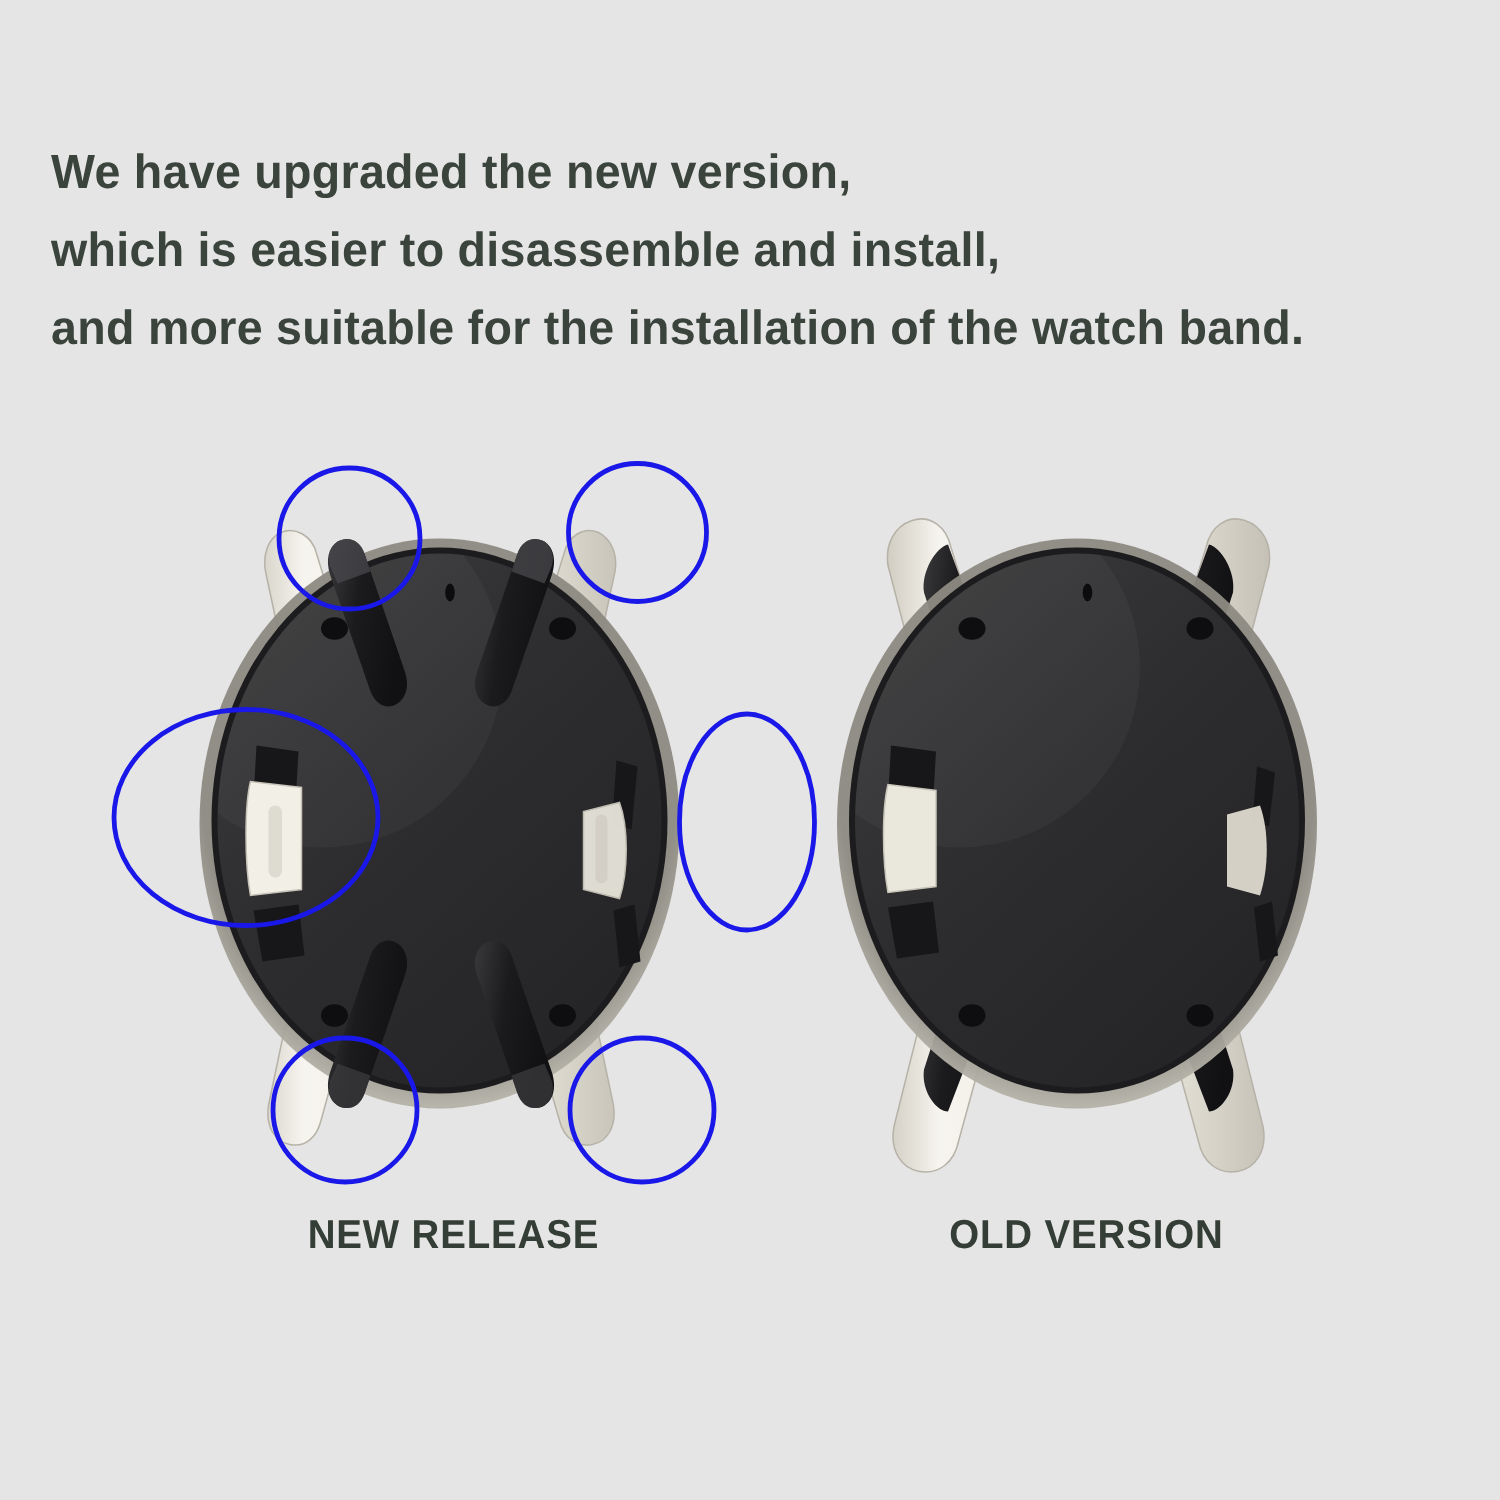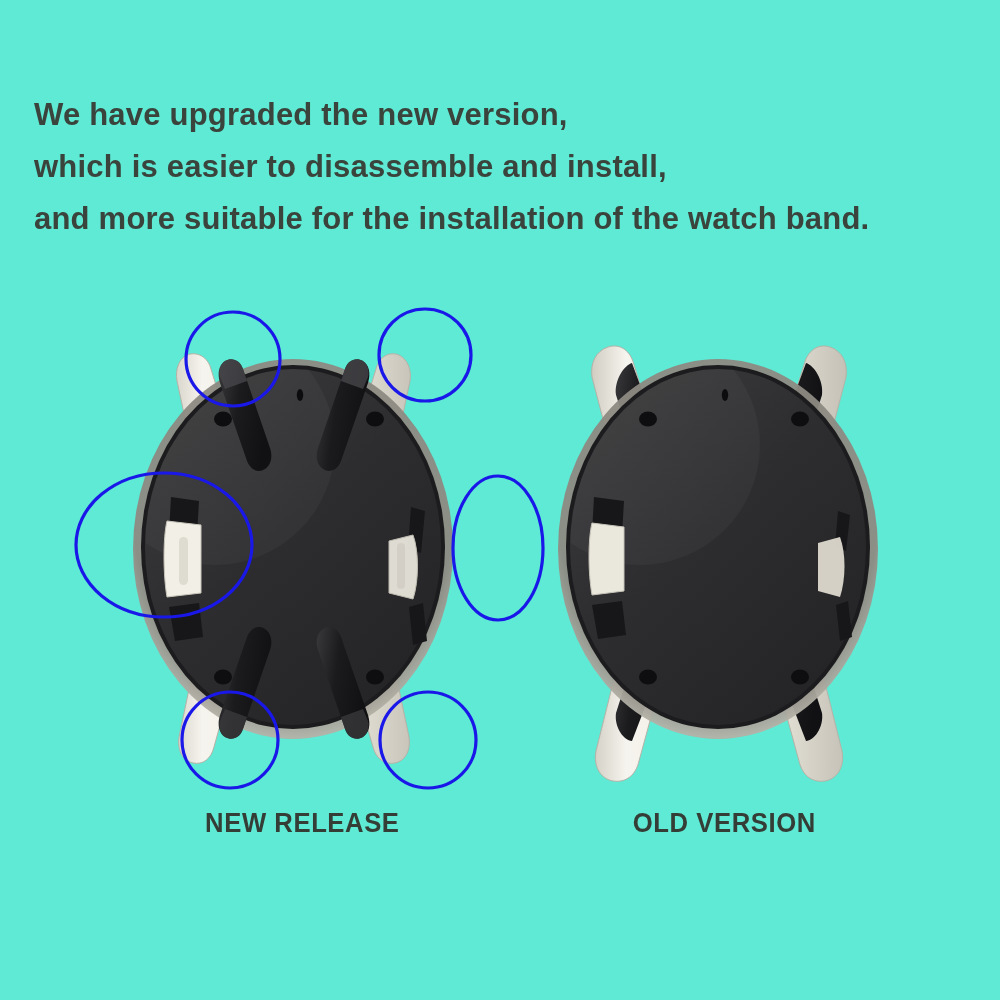--- a/index.html
+++ b/index.html
@@ -11,21 +11,21 @@
     width: 1000px;
     height: 1000px;
     overflow: hidden;
     font-family: "Liberation Sans", sans-serif;
   }
 
   #page {
     position: relative;
     width: 1000px;
     height: 1000px;
-    background: #5eead4;
+    background: #e5e5e5;
   }
 
   
   #headline {
     position: absolute;
     left: 34px;
     top: 88px;
     width: 940px;
   }
   .headline-line {

